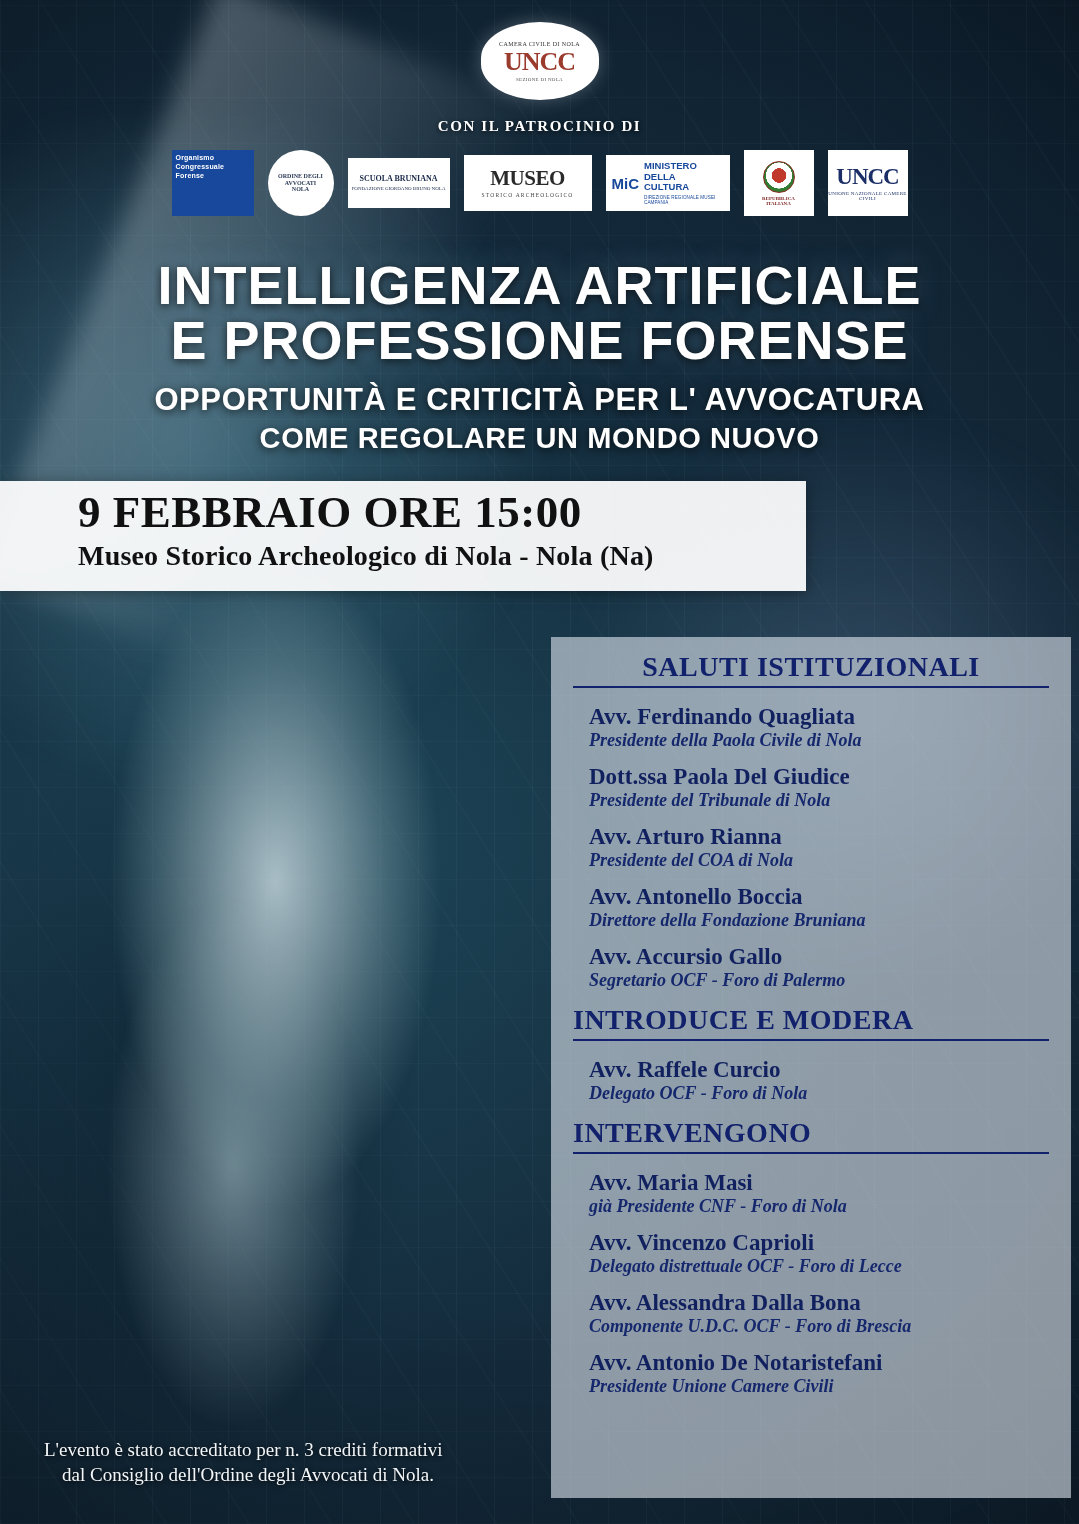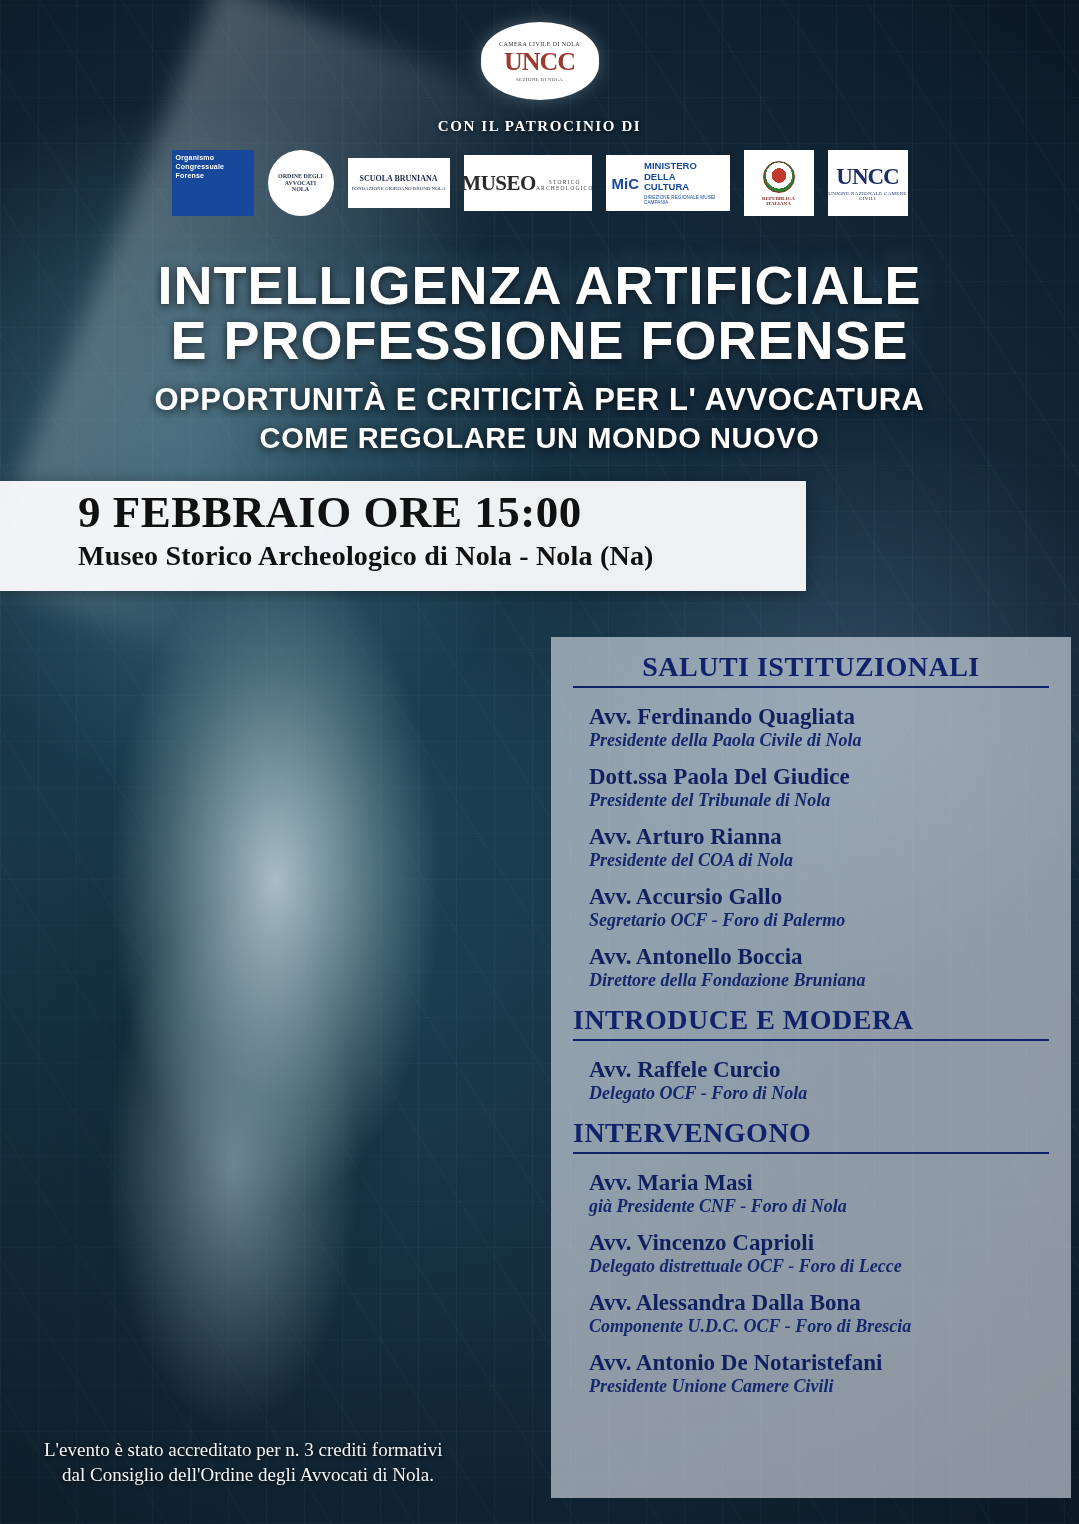--- a/index.html
+++ b/index.html
@@ -190,21 +190,21 @@
     width: 102px; height: 50px;
     color: #1b2a4a;
     font-size: 8px;
     font-weight: bold;
     flex-direction: column;
     line-height: 1.2;
   }
   .lb-museo {
     width: 128px; height: 56px;
     color: #2a2a2a;
-    flex-direction: row;
+    flex-direction: column;
   }
   .lb-museo .m-main {
     font-family: "Liberation Serif", serif;
     font-weight: bold;
     font-size: 21px;
     letter-spacing: -.5px;
     line-height: 1;
   }
   .lb-museo .m-sub {
     font-size: 5.5px;
@@ -496,26 +496,26 @@
       </div>
       <div class="entry">
         <div class="name">Dott.ssa Paola Del Giudice</div>
         <div class="role">Presidente del Tribunale di Nola</div>
       </div>
       <div class="entry">
         <div class="name">Avv. Arturo Rianna</div>
         <div class="role">Presidente del COA di Nola</div>
       </div>
       <div class="entry">
+        <div class="name">Avv. Antonello Boccia</div>
+        <div class="role">Direttore della Fondazione Bruniana</div>
+      </div>
+      <div class="entry">
         <div class="name">Avv. Accursio Gallo</div>
         <div class="role">Segretario OCF - Foro di Palermo</div>
-      </div>
-      <div class="entry">
-        <div class="name">Avv. Antonello Boccia</div>
-        <div class="role">Direttore della Fondazione Bruniana</div>
       </div>
     </div>
 
     <div class="group">
       <div class="sec-head left">INTRODUCE E MODERA</div>
       <div class="entry">
         <div class="name">Avv. Raffele Curcio</div>
         <div class="role">Delegato OCF - Foro di Nola</div>
       </div>
     </div>

